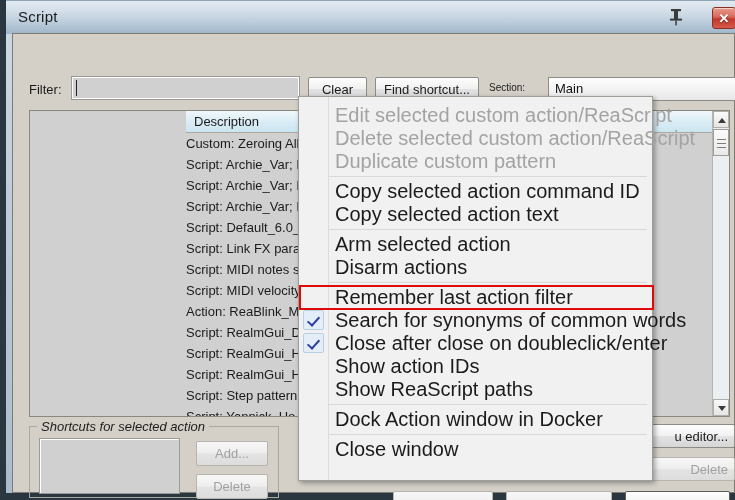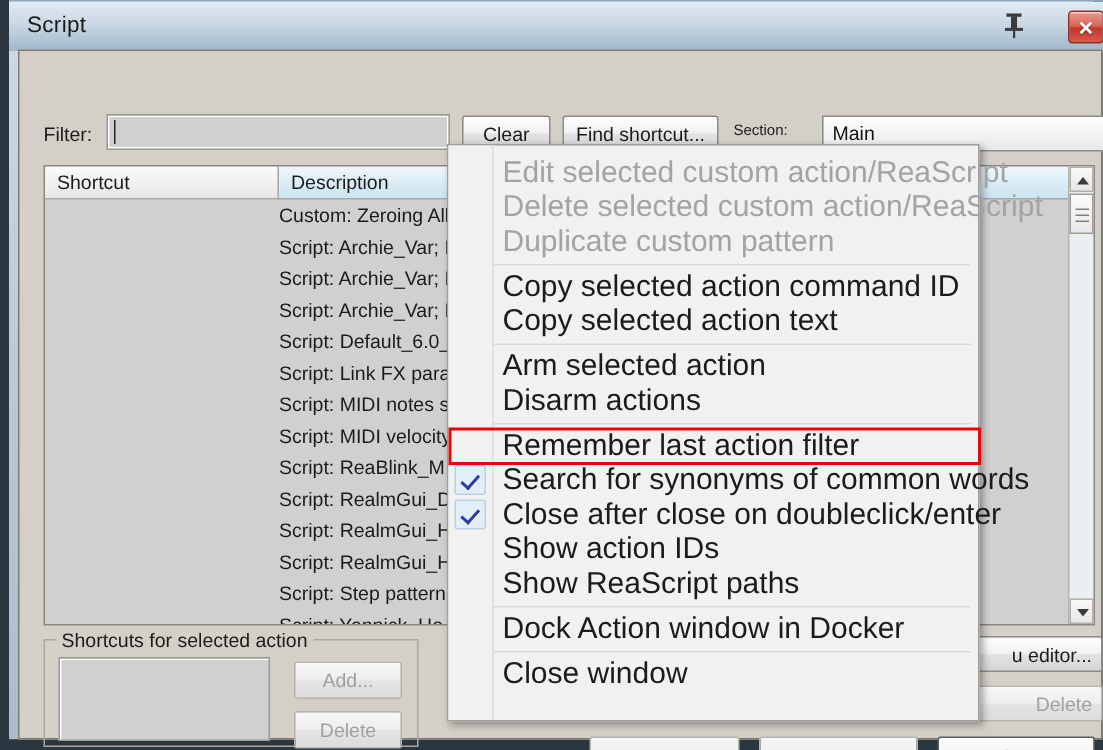--- a/index.html
+++ b/index.html
@@ -134,21 +134,21 @@
     border:1px solid #9d9d96;box-sizing:border-box;cursor:pointer;
   }
   #sb-thumb i{position:absolute;left:3px;width:9px;height:1px;background:#7e7e78;display:block;}
   
   #grp{
     position:absolute;left:16px;top:392px;width:250px;height:72px;
     border:1px solid #a8a8a1;box-sizing:border-box;
   }
   #grp-legend{
     position:absolute;left:24px;top:385px;background:#d4d0c8;
-    padding:0 4px;font-size:13px;color:#1b1b1b;
+    padding:0 4px;font-size:13px;color:#1b1b1b;font-style:italic;
   }
   #grp-list{
     position:absolute;left:26px;top:404px;width:141px;height:56px;
     background:#d0d0d0;border:1px solid #9a9a94;box-sizing:border-box;
     box-shadow:inset 1px 1px 0 #fff;
   }
   #btn-add{left:183px;top:407px;width:72px;height:25px;}
   #btn-del{left:183px;top:440px;width:72px;height:25px;}
   
   #btn-menued{left:630px;top:390px;width:92px;height:24px;justify-content:flex-end;padding-right:6px;}
@@ -227,33 +227,32 @@
     <div class="btn" id="btn-find">Find shortcut...</div>
 
     <div id="section-label">Section:</div>
     <div id="section-combo">
       <span class="val">Main</span>
       <span class="arr"></span>
     </div>
 
     <div id="listview">
       <div id="list-header">
-        <div class="hcell" style="left:0;width:156px;">Shortcut</div>
         <div class="hcell tinted" style="left:156px;width:528px;">Description</div>
       </div>
       <div id="rows">
           <div class="row"><span></span><span class="desc">Custom: Zeroing All</span></div>
           <div class="row"><span></span><span class="desc">Script: Archie_Var; I</span></div>
           <div class="row"><span></span><span class="desc">Script: Archie_Var; I</span></div>
           <div class="row"><span></span><span class="desc">Script: Archie_Var; I</span></div>
           <div class="row"><span></span><span class="desc">Script: Default_6.0_</span></div>
           <div class="row"><span></span><span class="desc">Script: Link FX para</span></div>
           <div class="row"><span></span><span class="desc">Script: MIDI notes s</span></div>
           <div class="row"><span></span><span class="desc">Script: MIDI velocity</span></div>
-          <div class="row"><span></span><span class="desc">Script: ReaBlink_M</span></div>
+          <div class="row"><span></span><span class="desc">Action: ReaBlink_M</span></div>
           <div class="row"><span></span><span class="desc">Script: RealmGui_D</span></div>
           <div class="row"><span></span><span class="desc">Script: RealmGui_H</span></div>
           <div class="row"><span></span><span class="desc">Script: RealmGui_H</span></div>
           <div class="row"><span></span><span class="desc">Script: Step pattern.</span></div>
           <div class="row"><span></span><span class="desc">Script: Yannick_Ho</span></div>
         </div>
 
       <div id="vscroll">
         <div class="sb-btn up">
             <span class="sb-arrow"></span>

